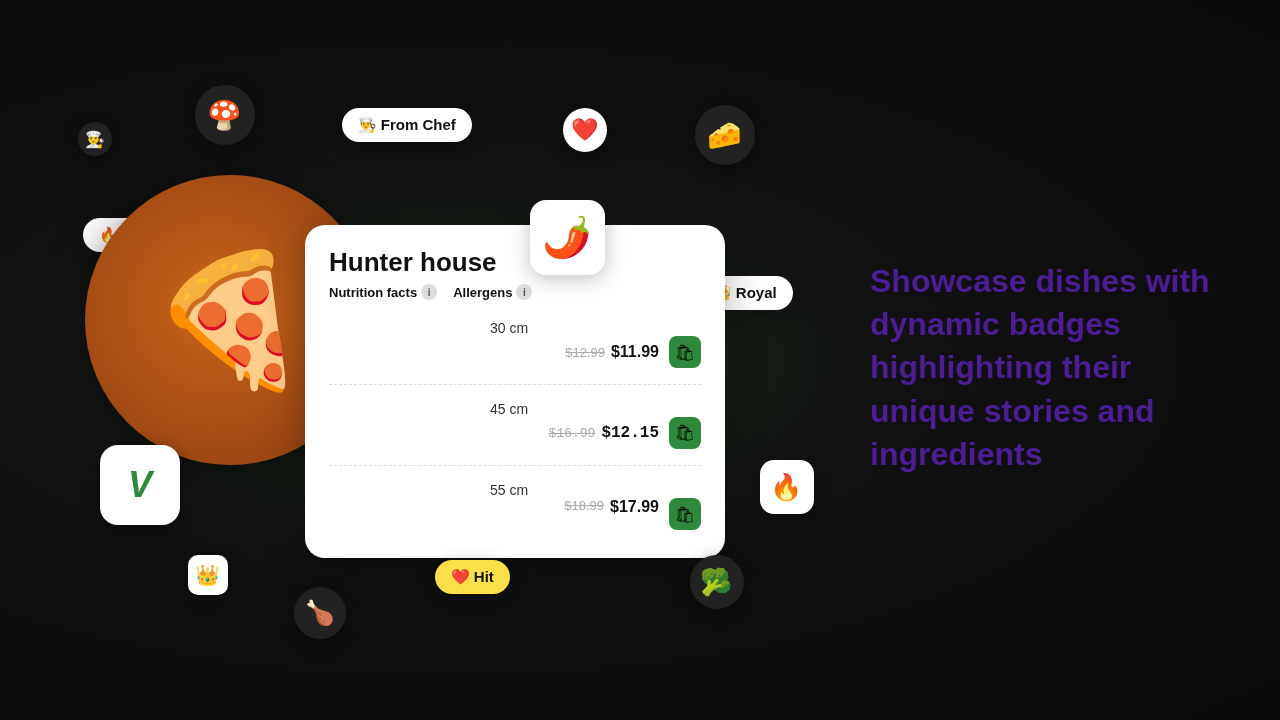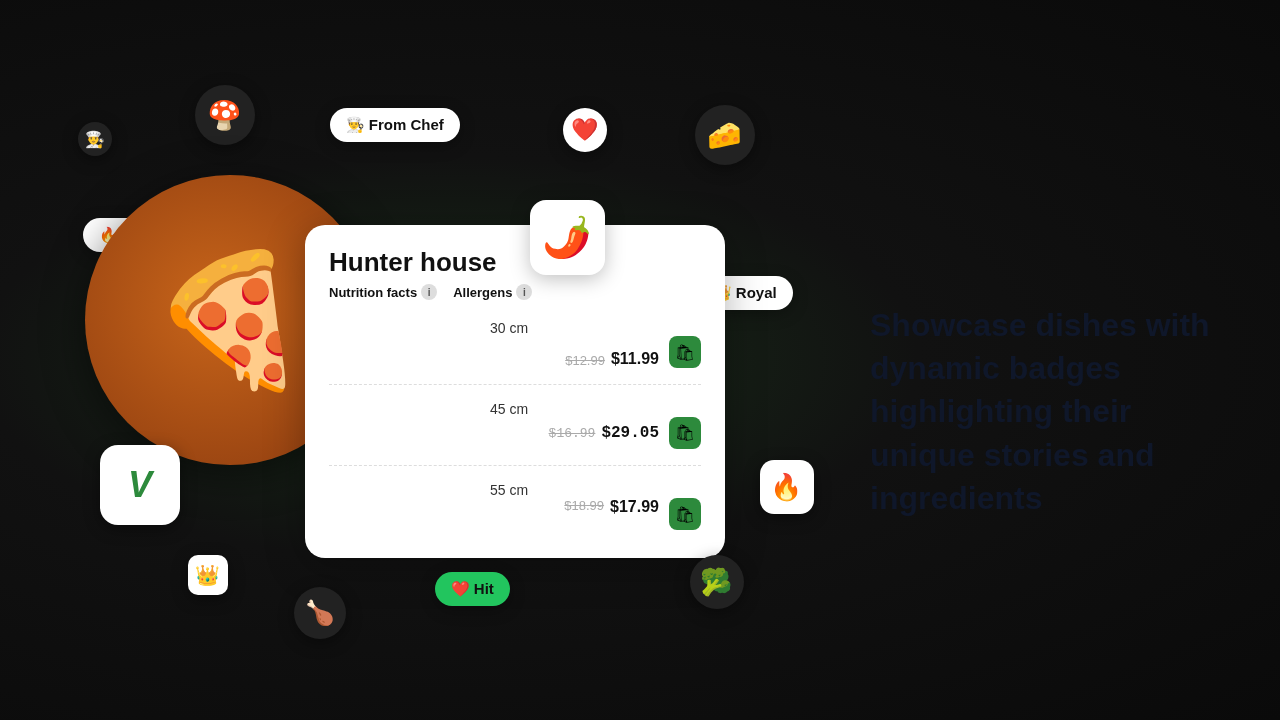--- a/index.html
+++ b/index.html
@@ -57,21 +57,21 @@
       font-size: 22px;
     }
 
     .badge-cheese {
       width: 60px; height: 60px;
       top: 105px; left: 695px;
       font-size: 28px;
     }
 
     .badge-from-chef {
-      top: 108px; left: 330px;
+      top: 108px; left: 342px;
     }
 
     .badge-new {
       top: 218px; left: 83px;
     }
 
     .badge-royal {
       top: 276px; left: 697px;
     }
 
@@ -93,22 +93,22 @@
 
     .badge-crown-small {
       width: 40px; height: 40px;
       top: 555px; left: 188px;
       border-radius: 10px;
       background: white;
       font-size: 20px;
     }
 
     .badge-hit {
-      top: 572px; left: 435px;
-      background: #22c55e;
+      top: 560px; left: 435px;
+      background: #fde047;
     }
 
     .badge-chicken {
       width: 54px; height: 54px;
       top: 555px; left: 690px;
       font-size: 26px;
     }
 
     .badge-drumstick {
       width: 52px; height: 52px;
@@ -266,23 +266,22 @@
     .tagline {
       position: absolute;
       top: 260px;
       left: 870px;
       width: 360px;
     }
 
     .tagline-text {
       font-size: 32px;
       font-weight: 800;
-      color: #0f172a;
+      color: #4c1d95;
       line-height: 1.35;
-      margin-top: 44px;
     }
 
     
     .vegan-symbol {
       display: flex;
       align-items: center;
       justify-content: center;
       width: 100%;
       height: 100%;
     }
@@ -345,34 +344,34 @@
     </div>
     <div class="nutrition-label">
       <span>Allergens</span>
       <span class="info-icon">i</span>
     </div>
   </div>
 
   <div>
     <div class="price-row">
       <span class="size-label">30 cm</span>
-      <div style="display:flex;align-items:flex-end;margin-left:auto;">
+      <div style="display:flex;align-items:center;margin-left:auto;">
         <span class="price-old">$12.99</span>
         <span class="price-new">$11.99</span>
         <div class="cart-btn">
           <span class="cart-icon">🛍</span>
         </div>
       </div>
     </div>
     <hr class="divider">
     <div class="price-row">
       <span class="size-label">45 cm</span>
       <div style="display:flex;align-items:center;margin-left:auto;font-family:Liberation Mono, monospace;">
         <span class="price-old">$16.99</span>
-        <span class="price-new">$29.05</span>
+        <span class="price-new">$12.15</span>
         <div class="cart-btn">
           <span class="cart-icon">🛍</span>
         </div>
       </div>
     </div>
     <hr class="divider">
     <div class="price-row">
       <span class="size-label">55 cm</span>
       <div style="display:flex;align-items:flex-start;margin-left:auto;">
         <span class="price-old">$18.99</span>

